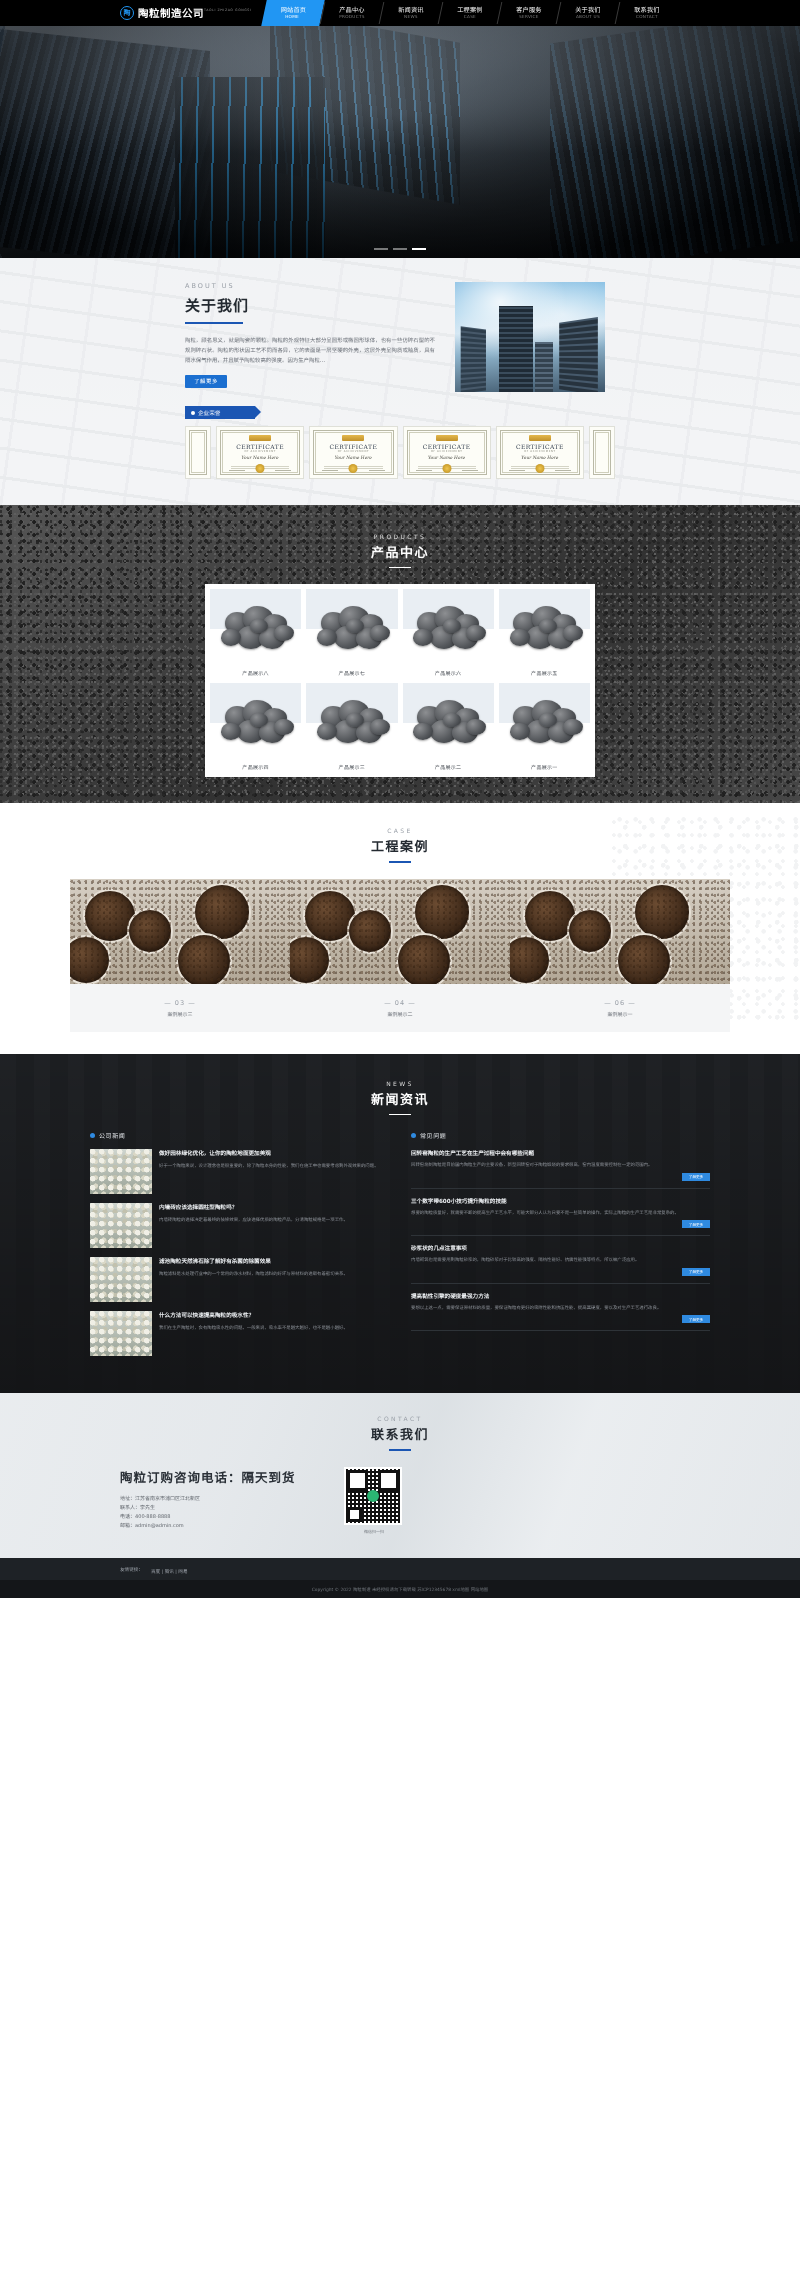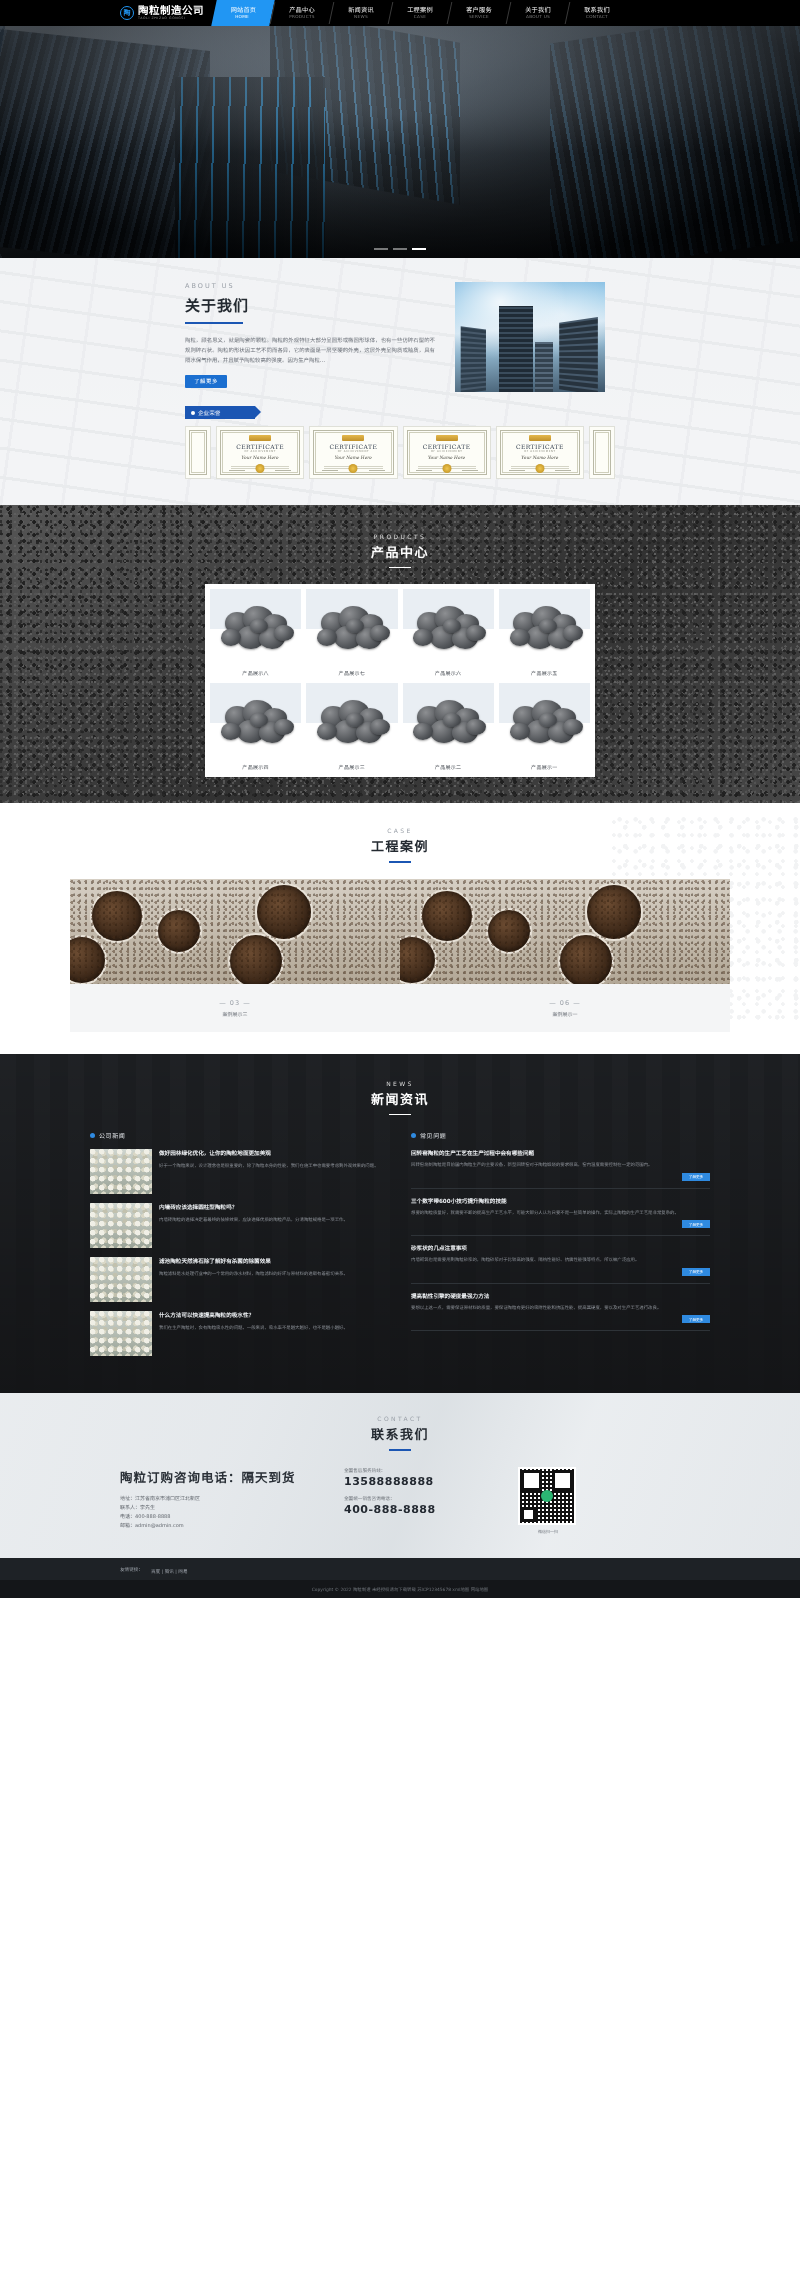--- a/index.html
+++ b/index.html
@@ -16,21 +16,21 @@
     height:26px; background:#000; display:flex; align-items:center;
     position:relative; z-index:50; width:800px;
   }
   .hdr-inner { width:560px; margin:0 auto; display:flex; align-items:center; height:26px; }
   .logo { display:flex; align-items:center; gap:4px; margin-right:10px; }
   .logo-mark {
     width:14px; height:14px; border-radius:50%; border:1.2px solid #2196f3;
     display:flex; align-items:center; justify-content:center;
     color:#2196f3; font-size:7px; font-weight:bold; line-height:1;
   }
-  .logo-txt { display:flex; flex-direction:column; }
+  .logo-txt { display:flex; flex-direction:row; }
   .logo-cn { color:#fff; font-size:10.5px; font-weight:bold; letter-spacing:0.5px; line-height:11px; }
   .logo-en { color:#8a8a8a; font-size:3.4px; letter-spacing:0.6px; line-height:5px; transform:scale(0.95); transform-origin:left; }
   .nav { display:flex; align-items:stretch; height:26px; flex:1; }
   .nav-item {
     position:relative; display:flex; flex-direction:column;
     align-items:center; justify-content:center;
     width:58px; height:26px; text-decoration:none; cursor:pointer;
   }
   .nav-item .cn { color:#fff; font-size:6.2px; line-height:8px; letter-spacing:0.2px; }
   .nav-item .en { color:#7d7d7d; font-size:4.2px; line-height:6px; letter-spacing:0.3px; }
@@ -558,20 +558,34 @@
         <div class="case-cell">
           <div class="case-img">
             <span class="bowl" style="left:6%;top:10%;width:54px;height:54px"></span>
             <span class="bowl" style="left:56%;top:4%;width:58px;height:58px"></span>
             <span class="bowl" style="left:-4%;top:54%;width:50px;height:50px"></span>
             <span class="bowl" style="left:48%;top:52%;width:56px;height:56px"></span>
             <span class="bowl" style="left:26%;top:28%;width:46px;height:46px"></span>
             <div class="grain"></div>
           </div>
           <div class="case-meta">
+            <div class="case-num">— 04 —</div>
+            <div class="case-ttl">案例展示二</div>
+          </div>
+        </div>
+        <div class="case-cell">
+          <div class="case-img">
+            <span class="bowl" style="left:6%;top:10%;width:54px;height:54px"></span>
+            <span class="bowl" style="left:56%;top:4%;width:58px;height:58px"></span>
+            <span class="bowl" style="left:-4%;top:54%;width:50px;height:50px"></span>
+            <span class="bowl" style="left:48%;top:52%;width:56px;height:56px"></span>
+            <span class="bowl" style="left:26%;top:28%;width:46px;height:46px"></span>
+            <div class="grain"></div>
+          </div>
+          <div class="case-meta">
             <div class="case-num">— 06 —</div>
             <div class="case-ttl">案例展示一</div>
           </div>
         </div>
       </div>
   </div>
 
   <div class="news">
     <div class="news-bg"></div>
     <div class="sec-head light">
@@ -676,26 +690,20 @@
           <div class="c-line">
             <span>联系人：</span><span>李先生</span>
           </div>
           <div class="c-line">
             <span>电话：</span><span>400-888-8888</span>
           </div>
           <div class="c-line">
             <span>邮箱：</span><span>admin@admin.com</span>
           </div>
         </div>
-        <div class="c-mid">
-          <div class="c-lbl">全国售后服务热线：</div>
-          <div class="c-num">13588888888</div>
-          <div class="c-lbl">全国统一销售咨询电话：</div>
-          <div class="c-num">400-888-8888</div>
-        </div>
         <div class="c-qr">
           <div class="qr-box">
             <div class="qr-img">
               <div class="qr-c3"></div>
                 <div class="qr-mid"></div>
             </div>
           </div>
           <div class="qr-cap">微信扫一扫</div>
         </div>
       </div>

